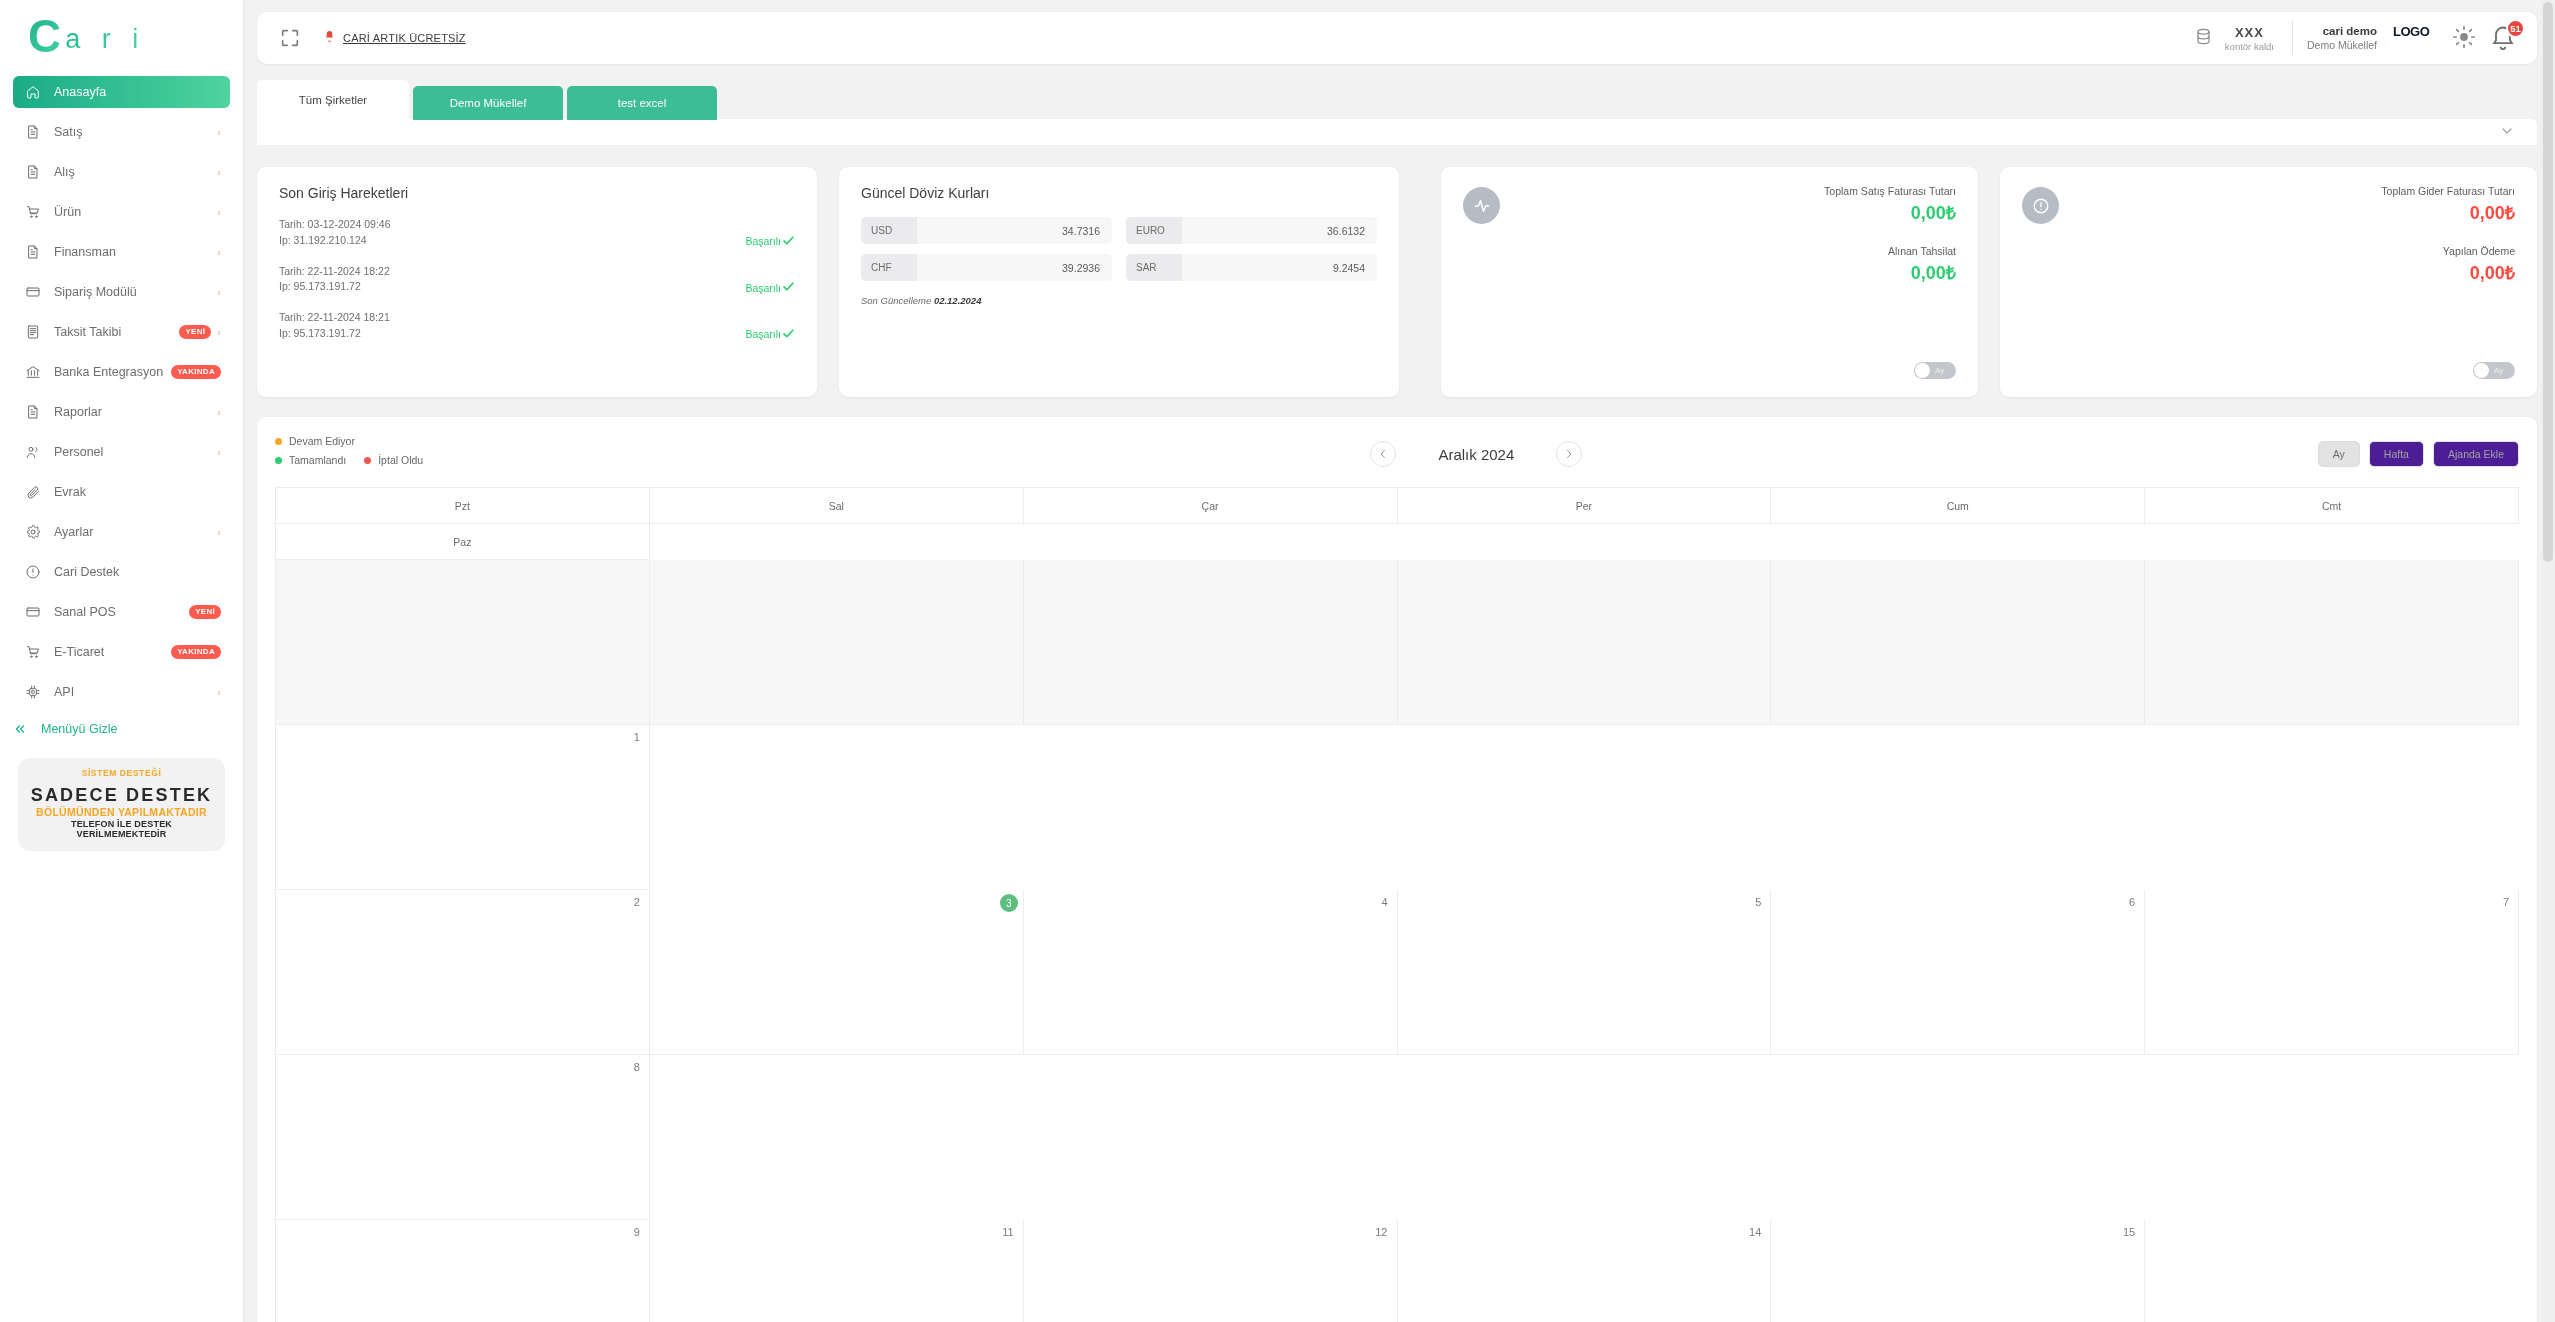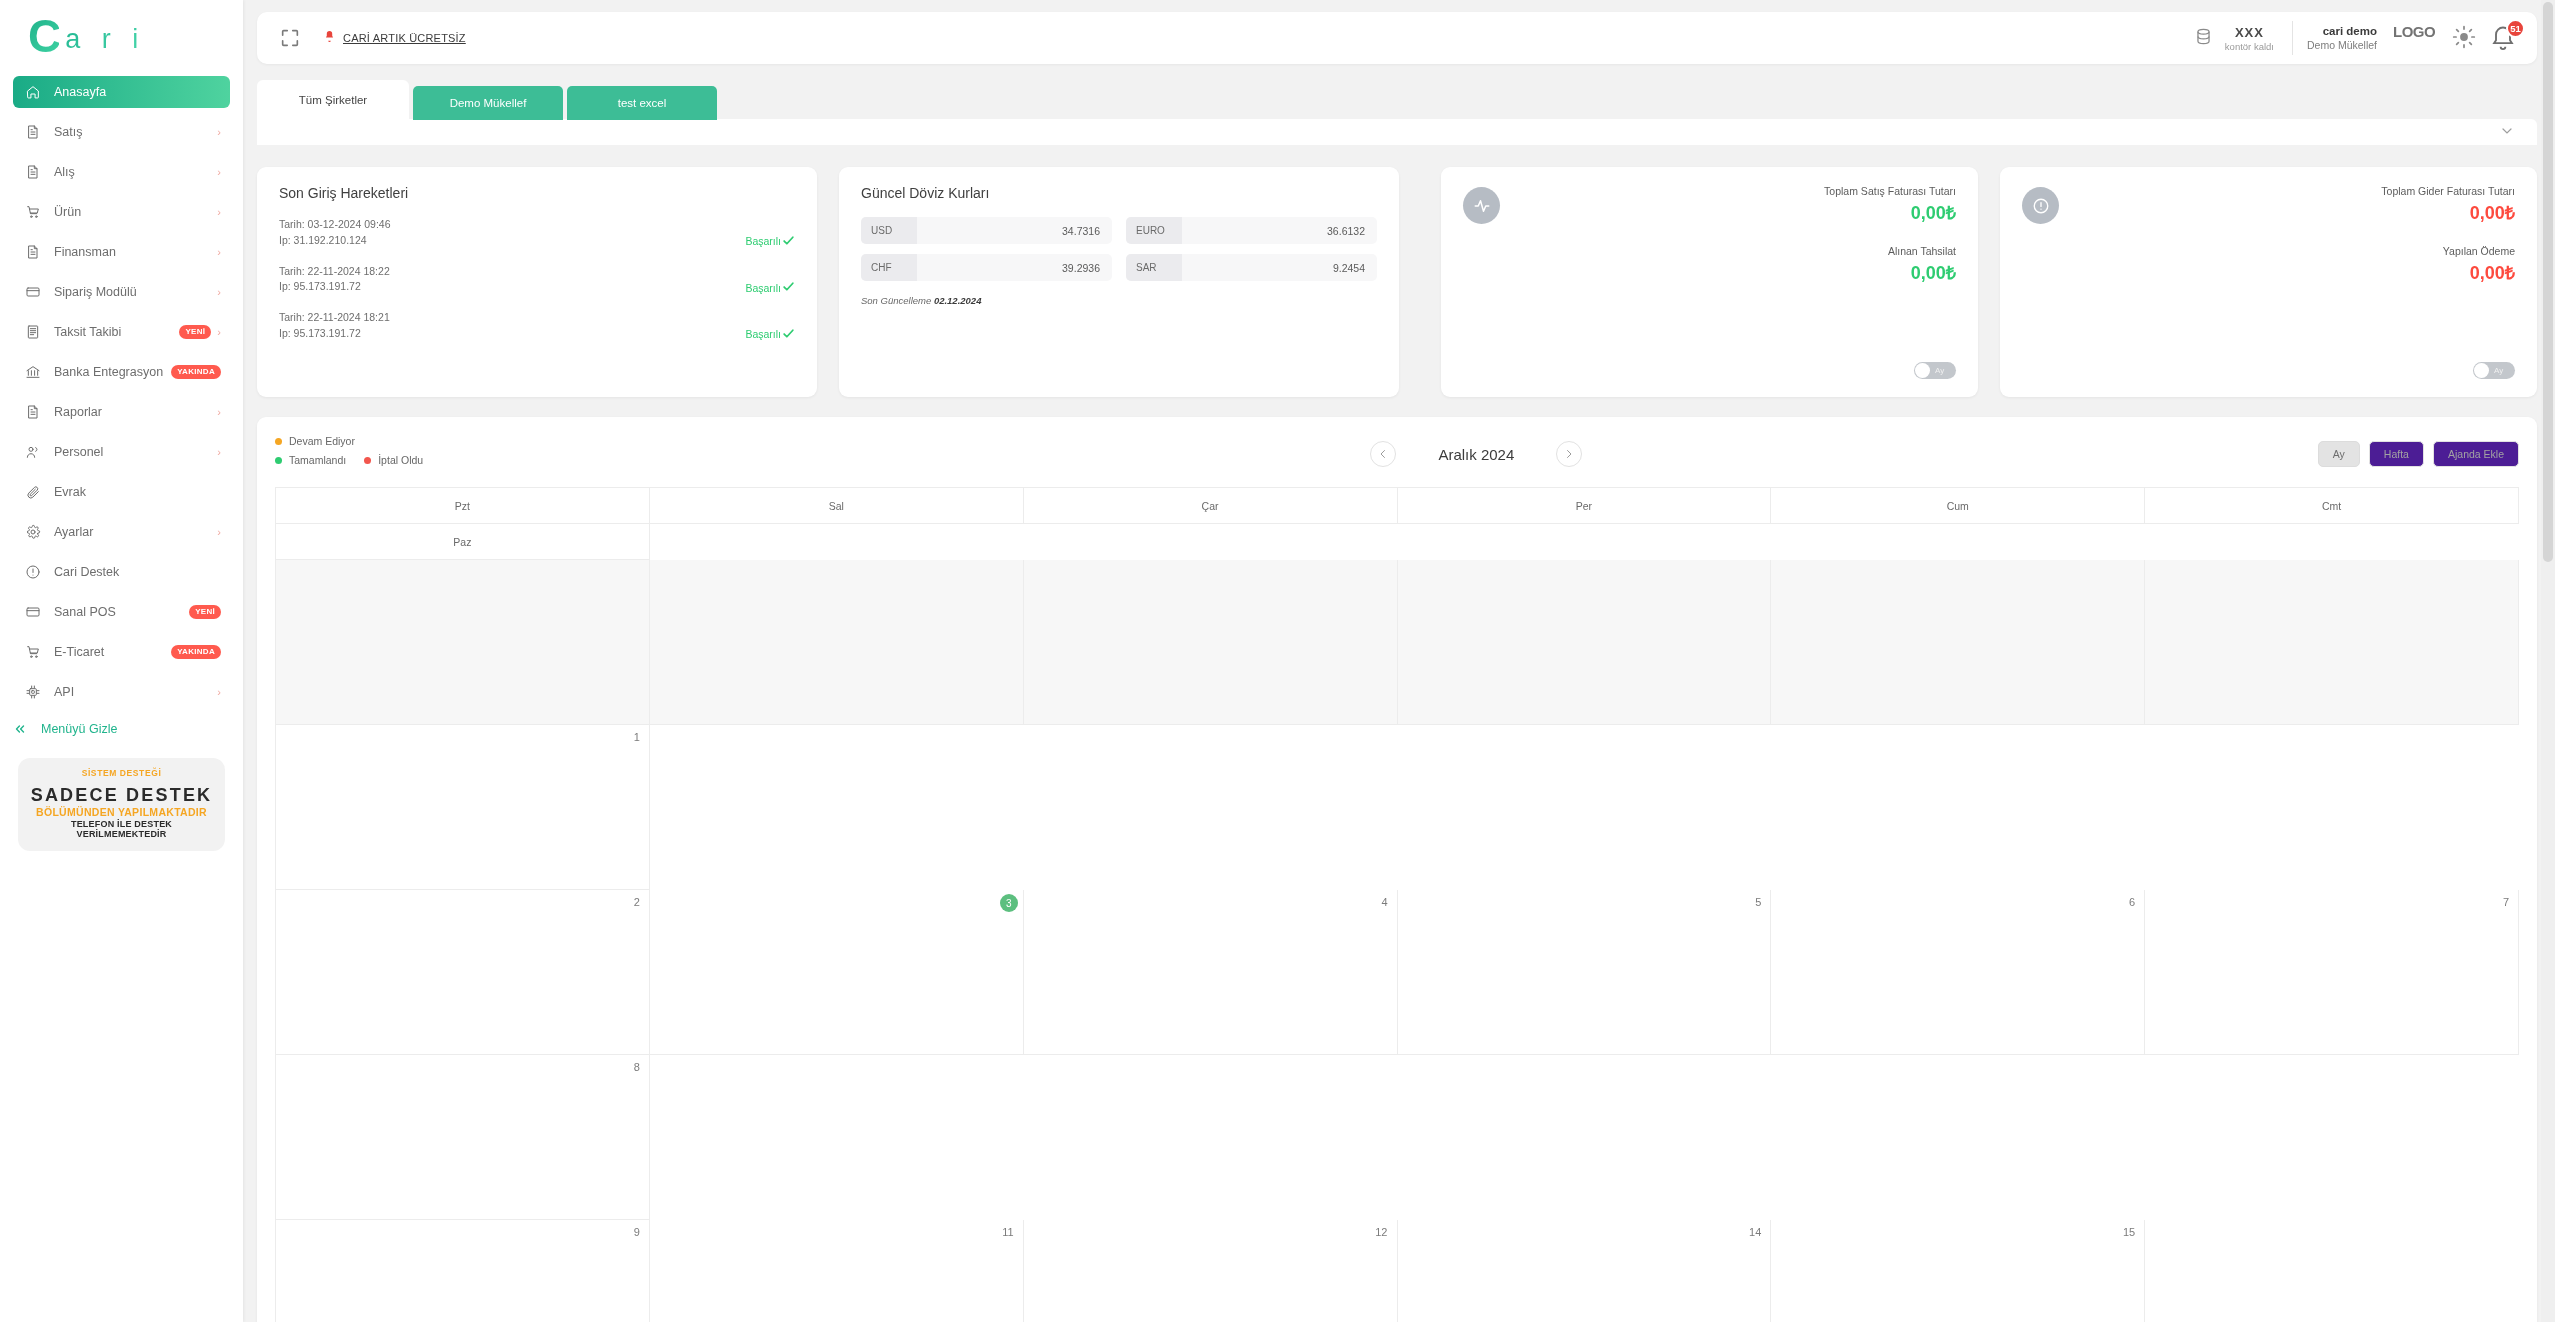--- a/index.html
+++ b/index.html
@@ -121,21 +121,21 @@
 
   .vdiv { width:1px; height: 34px; background:#e4e4e4; }
 
   .acct { padding: 0 14px; text-align:right; }
   .acct .n1 { font-size: 11.5px; font-weight: 700; color:#3b3b3b; }
   .acct .n2 { font-size: 10.5px; color:#7d7d7d; margin-top:2px; }
 
   .logo-mark {
     width: 34px; height: 27px; margin: 0 14px 0 2px;
     display:grid; grid-template-columns: 1fr 1fr 1fr 1fr; grid-template-rows: 1fr 1fr;
-    font-size: 15px; font-weight: 800; color:#737373; line-height: 13px;
+    font-size: 13px; font-weight: 800; color:#0f172a; line-height: 13px;
     letter-spacing: -0.5px;
   }
   .sun-btn { width:28px; height:28px; margin:0 10px; cursor:pointer; color:#8a8a8a; }
   .bell-wrap { position: relative; width: 30px; height: 30px; margin-right: 4px; cursor:pointer; }
   .bell-count {
     position:absolute; top:-4px; right:-6px;
     background:#e8453c; color:#fff; border-radius: 50%;
     min-width: 19px; height:19px; font-size:9.5px; font-weight:700;
     display:flex; align-items:center; justify-content:center;
     border: 2px solid #fff;

